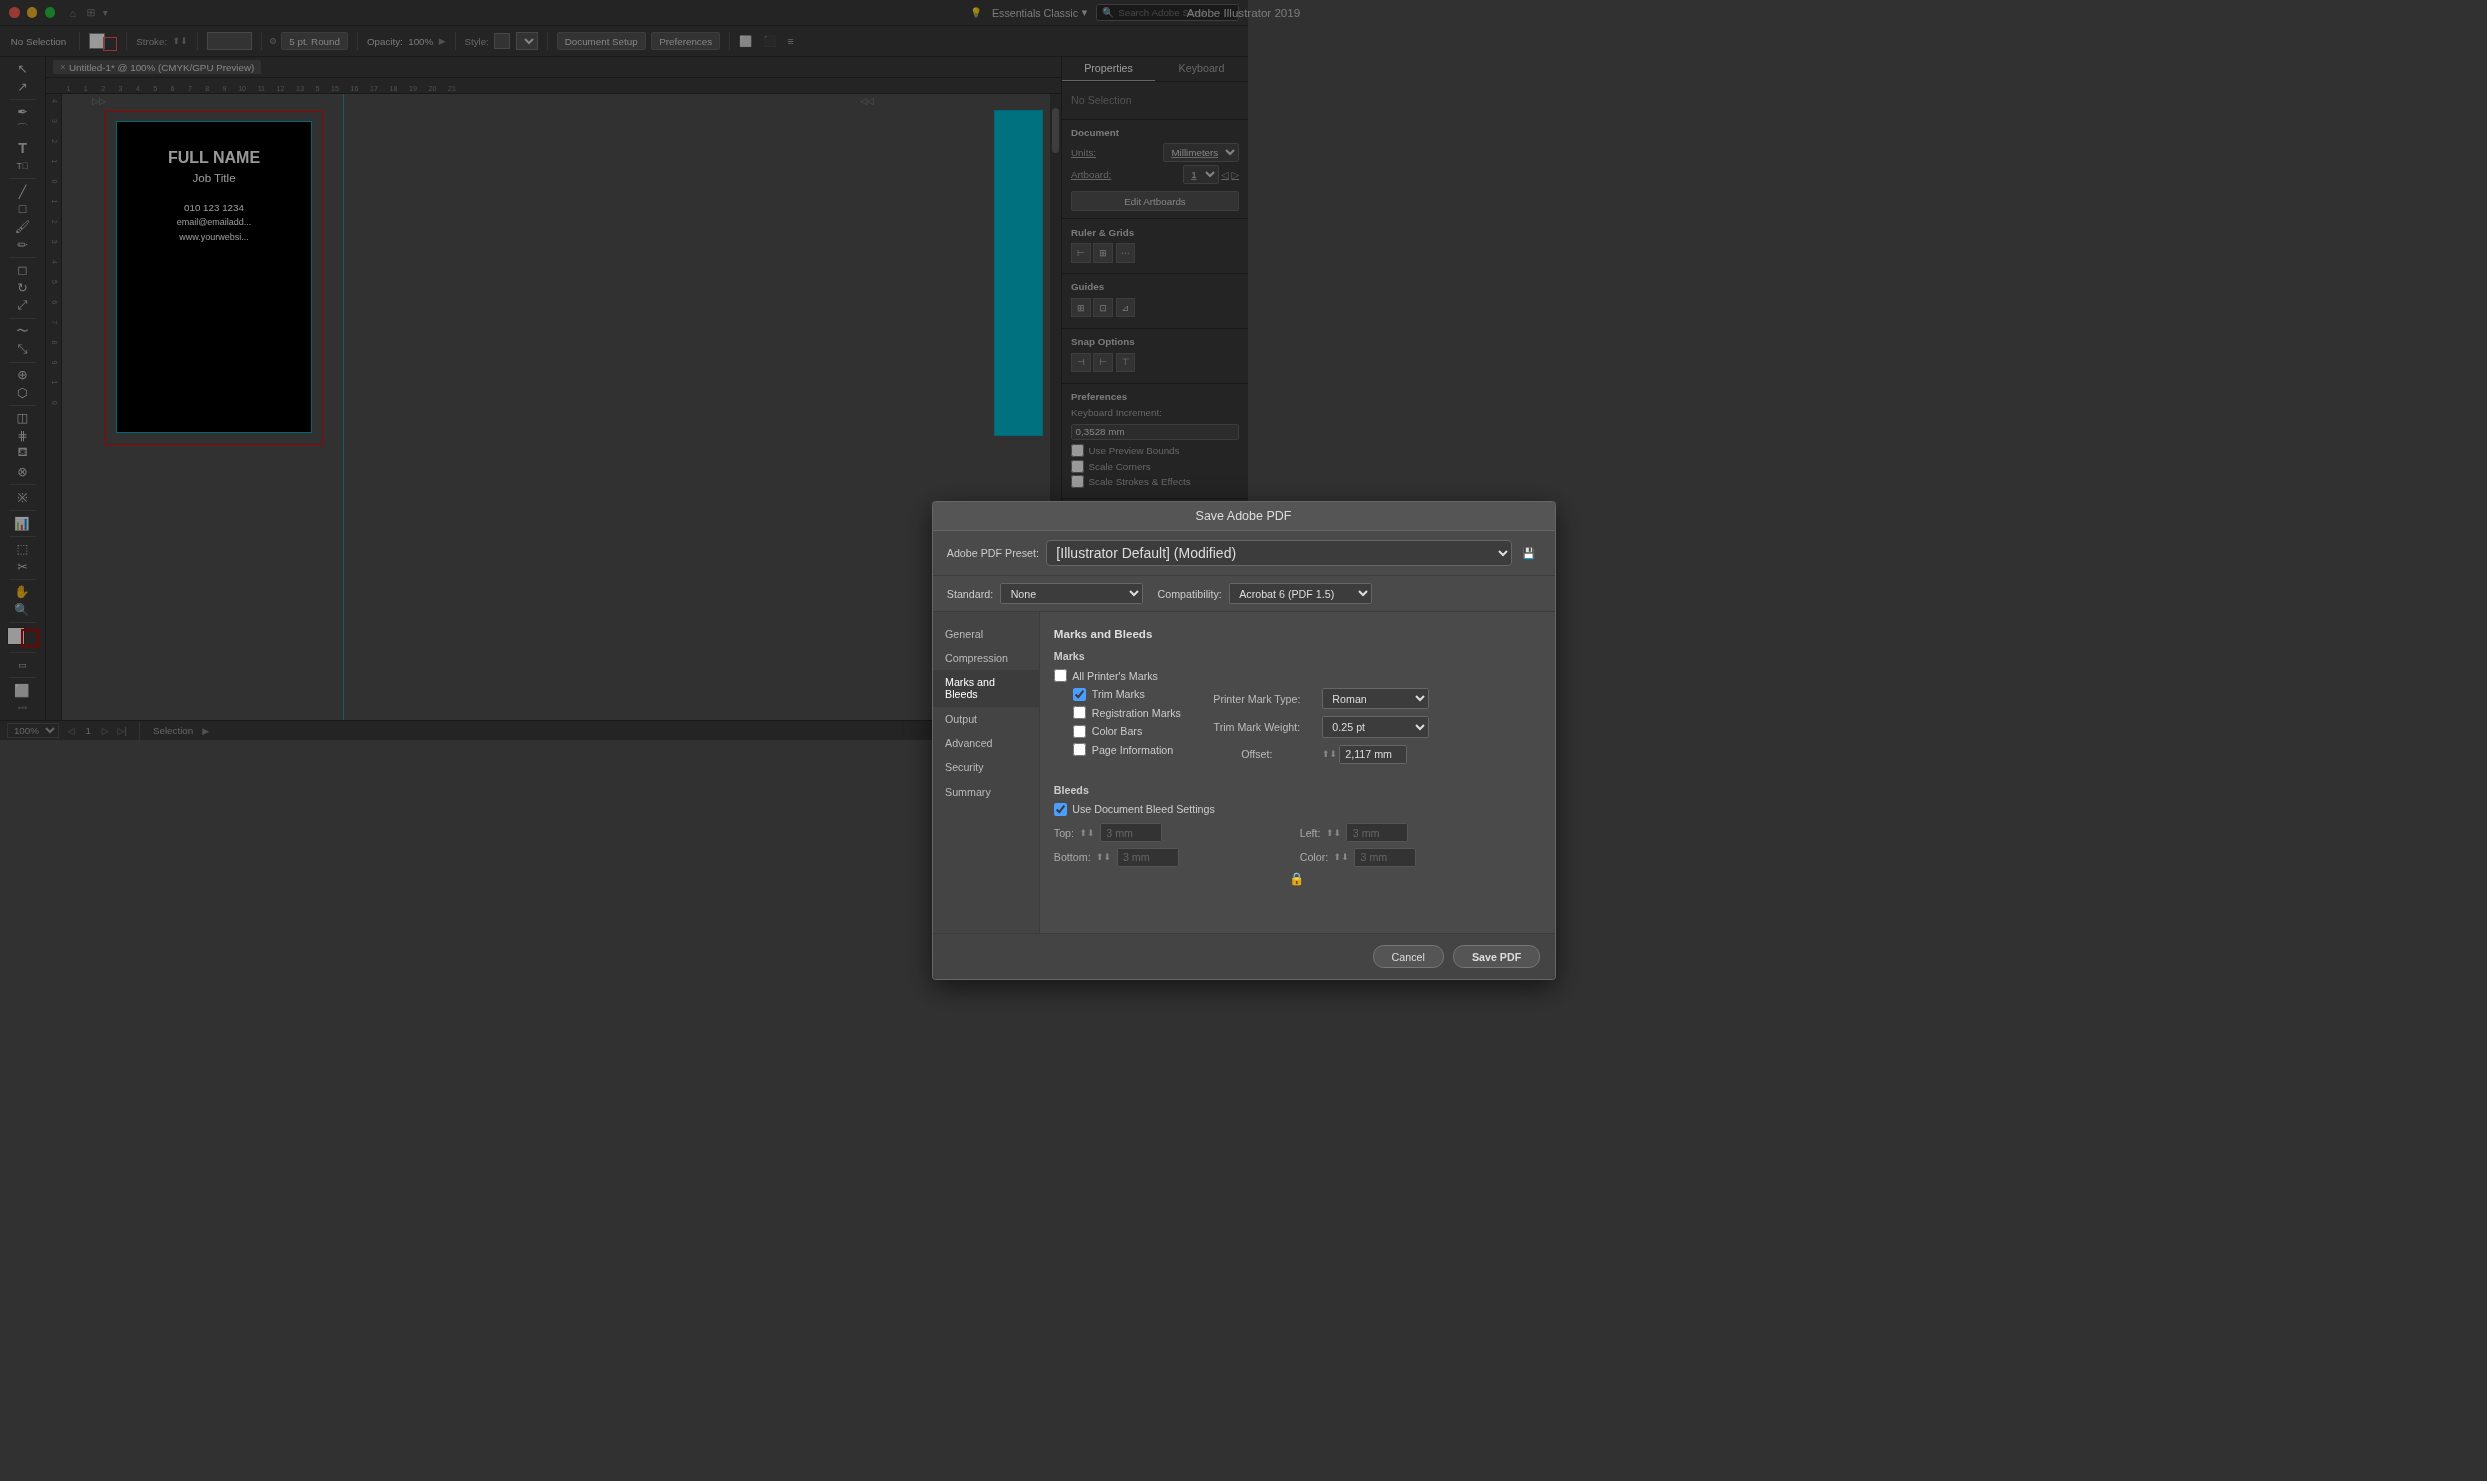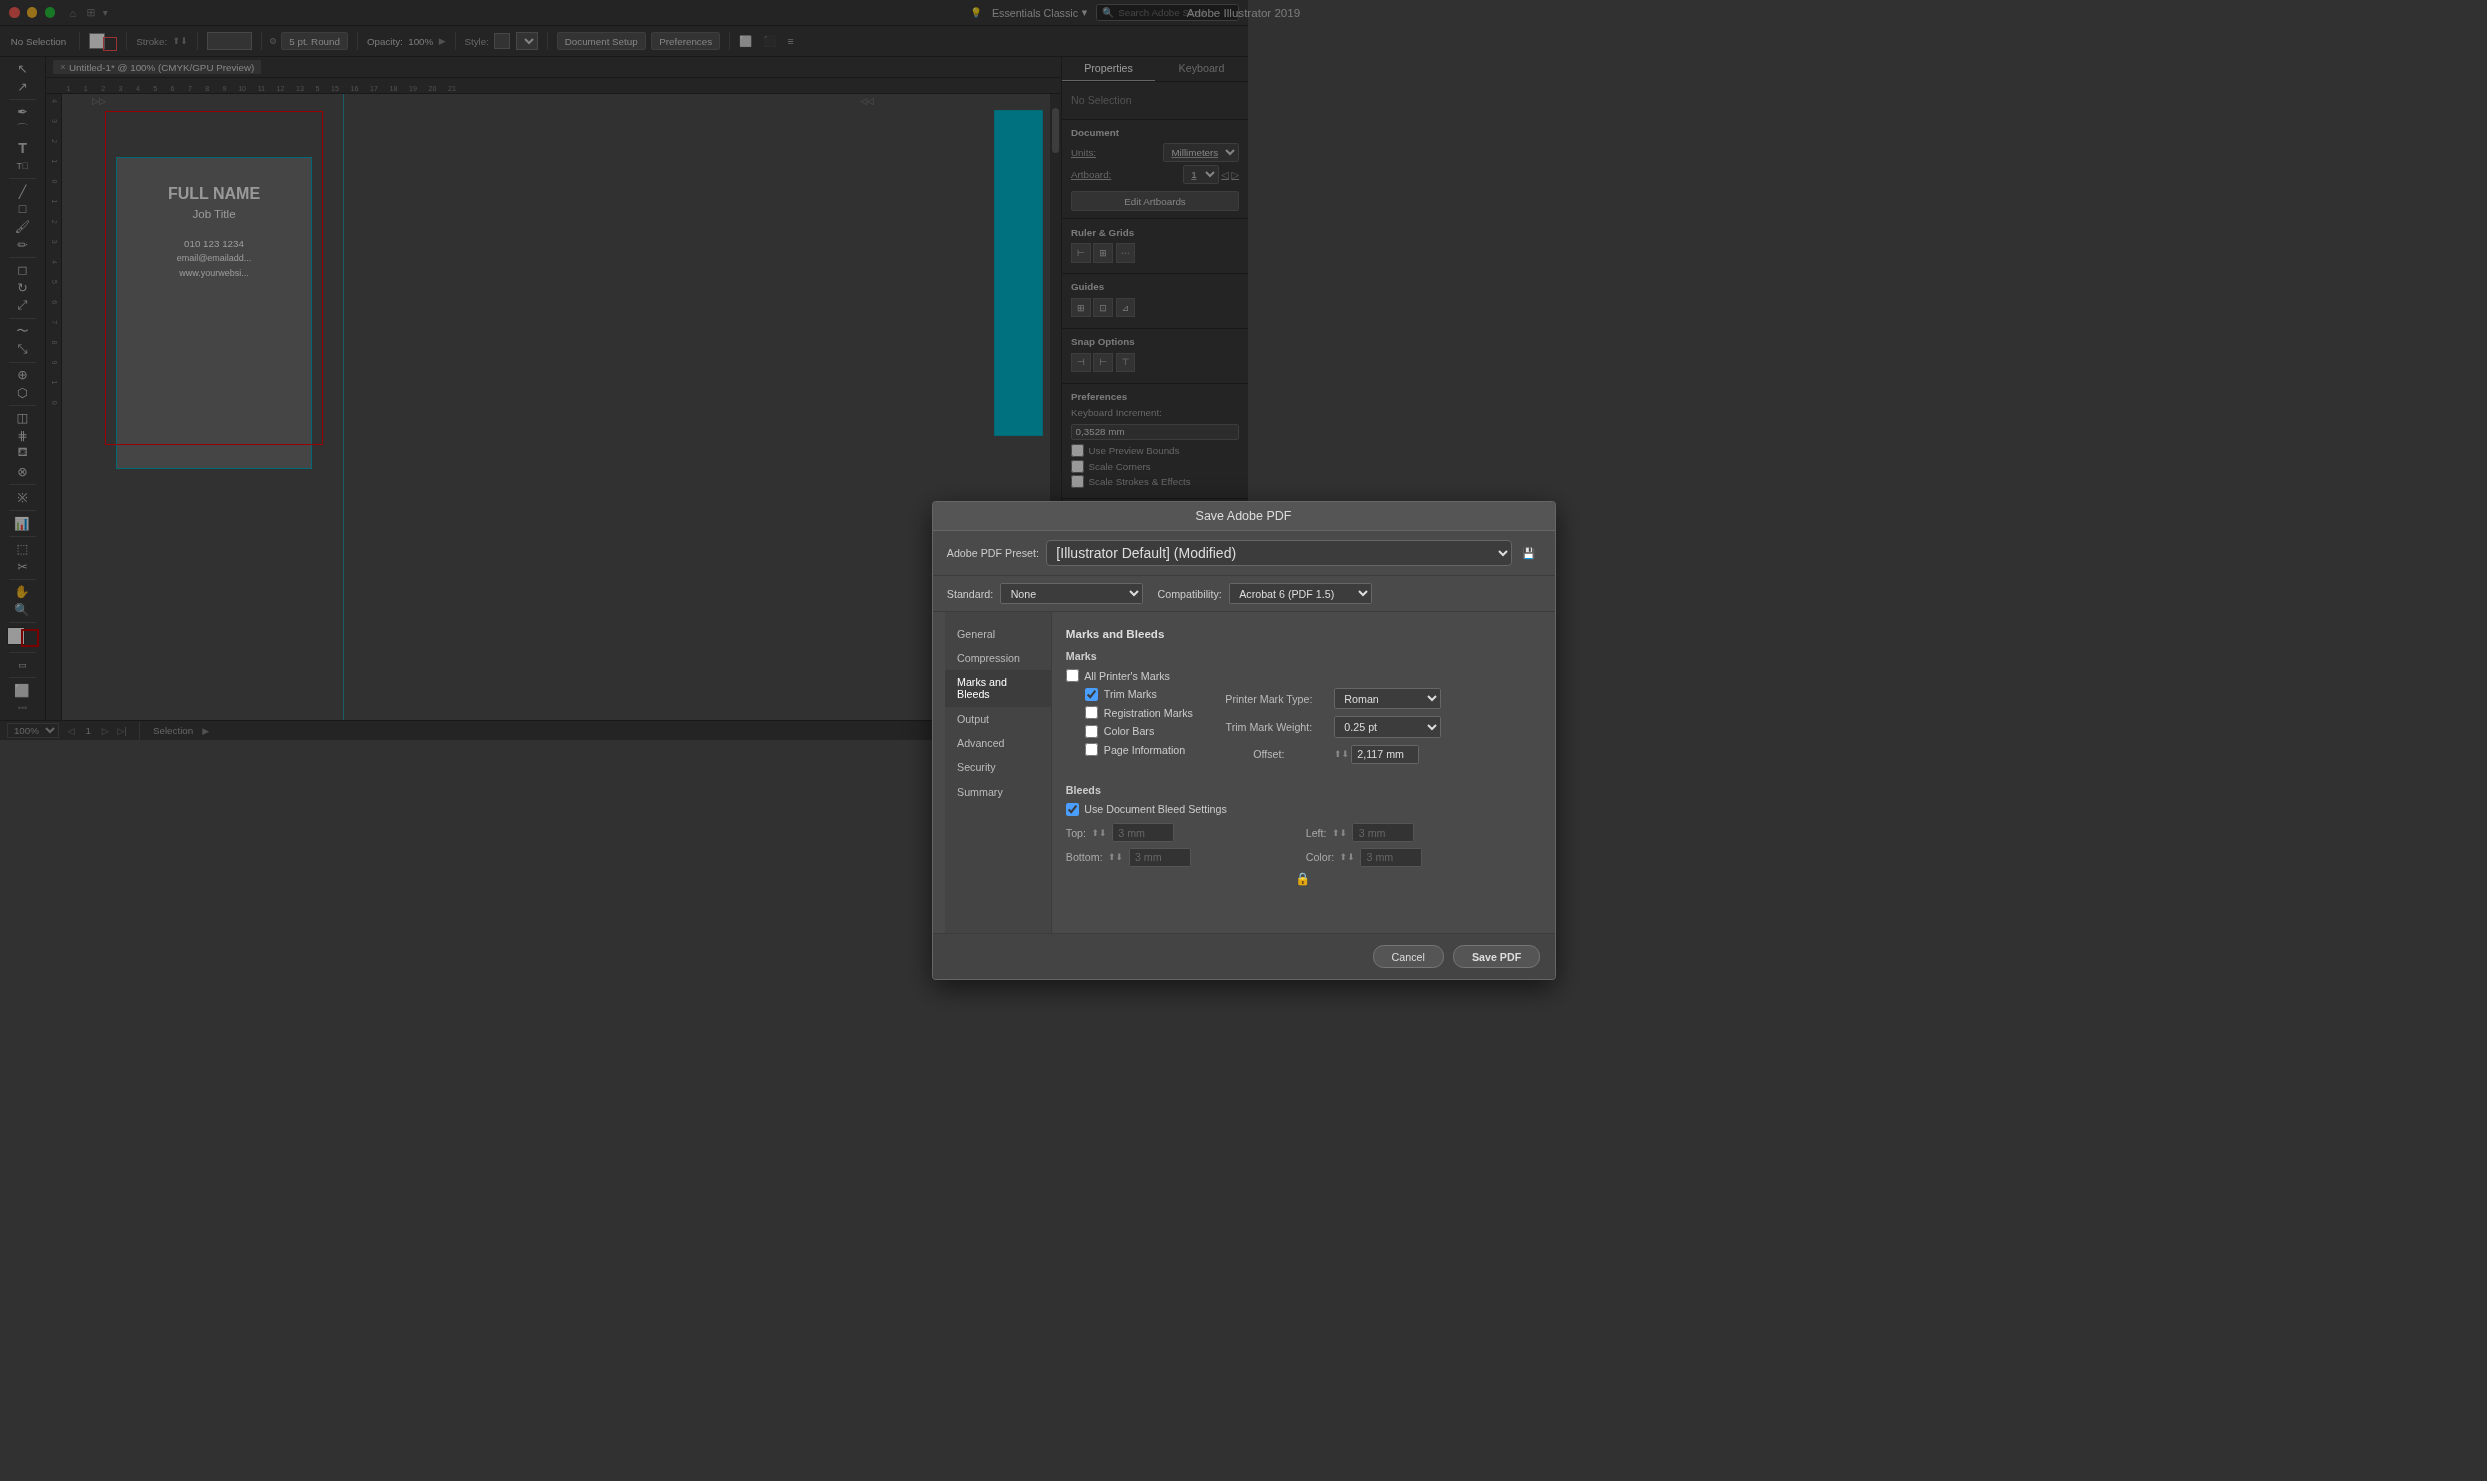--- a/index.html
+++ b/index.html
@@ -65,21 +65,21 @@
     #modal { background: #4a4a4a; border: 0.9px solid #666; border-radius: 3.6px; width: 624px; box-shadow: 0 7.1px 28.5px rgba(0,0,0,0.6); }
     .modal-title-bar { background: #555; padding: 7.1px 14.3px; text-align: center; font-size: 12.5px; color: #ddd; border-radius: 3.6px 3.6px 0 0; border-bottom: 0.9px solid #666; }
     .modal-preset-row { display: flex; align-items: center; padding: 9px 14.3px; border-bottom: 0.9px solid #3c3c3c; gap: 7.1px; }
     .modal-preset-label { font-size: 10.7px; color: #ccc; white-space: nowrap; }
     .modal-preset-select { flex: 1; background: #3c3c3c; border: 0.9px solid #666; color: #ddd; font-size: 14px; padding: 2.7px 5.4px; border-radius: 4px; }
     .modal-preset-icon { width: 21.4px; height: 21.4px; display: flex; align-items: center; justify-content: center; color: #ccc; cursor: pointer; }
     .modal-standard-row { display: flex; align-items: center; padding: 7.1px 14.3px; border-bottom: 0.9px solid #3c3c3c; gap: 14.3px; }
     .modal-std-item { display: flex; align-items: center; gap: 7.1px; }
     .modal-std-label { font-size: 10.7px; color: #ccc; }
     .modal-std-select { background: #3c3c3c; border: 0.9px solid #666; color: #ddd; font-size: 10.7px; padding: 2.7px 5.4px; border-radius: 1.8px; width: 143px; }
-    .modal-body { display: flex; min-height: 321px; margin-left: 12px; }
+    .modal-body { display: flex; min-height: 321px; }
     .modal-sidebar { width: 107px; background: #444; border-right: 0.9px solid #3c3c3c; padding: 9px 0; }
     .modal-nav-item { padding: 6.2px 12.5px; font-size: 10.7px; color: #bbb; cursor: pointer; }
     .modal-nav-item.active { background: #3c3c3c; color: #fff; }
     .modal-content { flex: 1; padding: 14.3px; overflow-y: auto; }
     .modal-section-title { font-size: 11.6px; color: #ddd; font-weight: bold; margin-bottom: 10.7px; }
     .modal-subsection-title { font-size: 10.7px; color: #ccc; font-weight: bold; margin-bottom: 7.1px; margin-top: 10.7px; }
     .modal-checkbox-row { display: flex; align-items: center; gap: 5.4px; margin-bottom: 5.4px; font-size: 10.7px; color: #ccc; }
     .modal-checkbox-row input { margin: 0; accent-color: #4a9eff; }
     .modal-field-row { display: flex; align-items: center; gap: 7.1px; margin-bottom: 7.1px; font-size: 10.7px; color: #ccc; }
     .modal-field-label { min-width: 116px; text-align: center; color: #bbb; }
@@ -258,21 +258,21 @@
       <div style="width:16px; background:#3c3c3c; border-right:0.9px solid #2a2a2a; display:flex; flex-direction:column; align-items:center; padding-top:4.5px;">
         <div style="font-size:7.1px; color:#888; writing-mode:vertical-rl; letter-spacing:7.1px;">4 3 2 1 0 1 2 3 4 5 6 7 8 9 1 0</div>
       </div>
 
       <div style="flex:1; background:#535353; position:relative; overflow:hidden;">
 
         <div style="position:absolute; top:27px; left:54px;">
 
           <div style="position:absolute; top:-10.7px; left:-10.7px; width:218px; height:334px; border:0.9px solid red;"></div>
 
-          <div style="width:196px; height:312px; background:#737373; display:flex; flex-direction:column; align-items:center; padding:27px 13.4px; border:0.9px solid #00acc1;margin-top:36px;">
+          <div style="width:196px; height:312px; background:#000000; display:flex; flex-direction:column; align-items:center; padding:27px 13.4px; border:0.9px solid #00acc1;">
             <div style="color:white; font-size:16px; font-weight:bold; margin-bottom:3.6px;">FULL NAME</div>
             <div style="color:white; font-size:11.6px; margin-bottom:18px;">Job Title</div>
             <div style="color:white; font-size:9.8px; margin-bottom:4.5px;">010 123 1234</div>
             <div style="color:white; font-size:9px; margin-bottom:4.5px;">email@emailadd...</div>
             <div style="color:white; font-size:9px;">www.yourwebsi...</div>
           </div>
         </div>
 
         <div style="position:absolute; top:16px; right:18px; width:49px; height:326px; background:#00bcd4; border:0.9px solid #00acc1;"></div>
 

